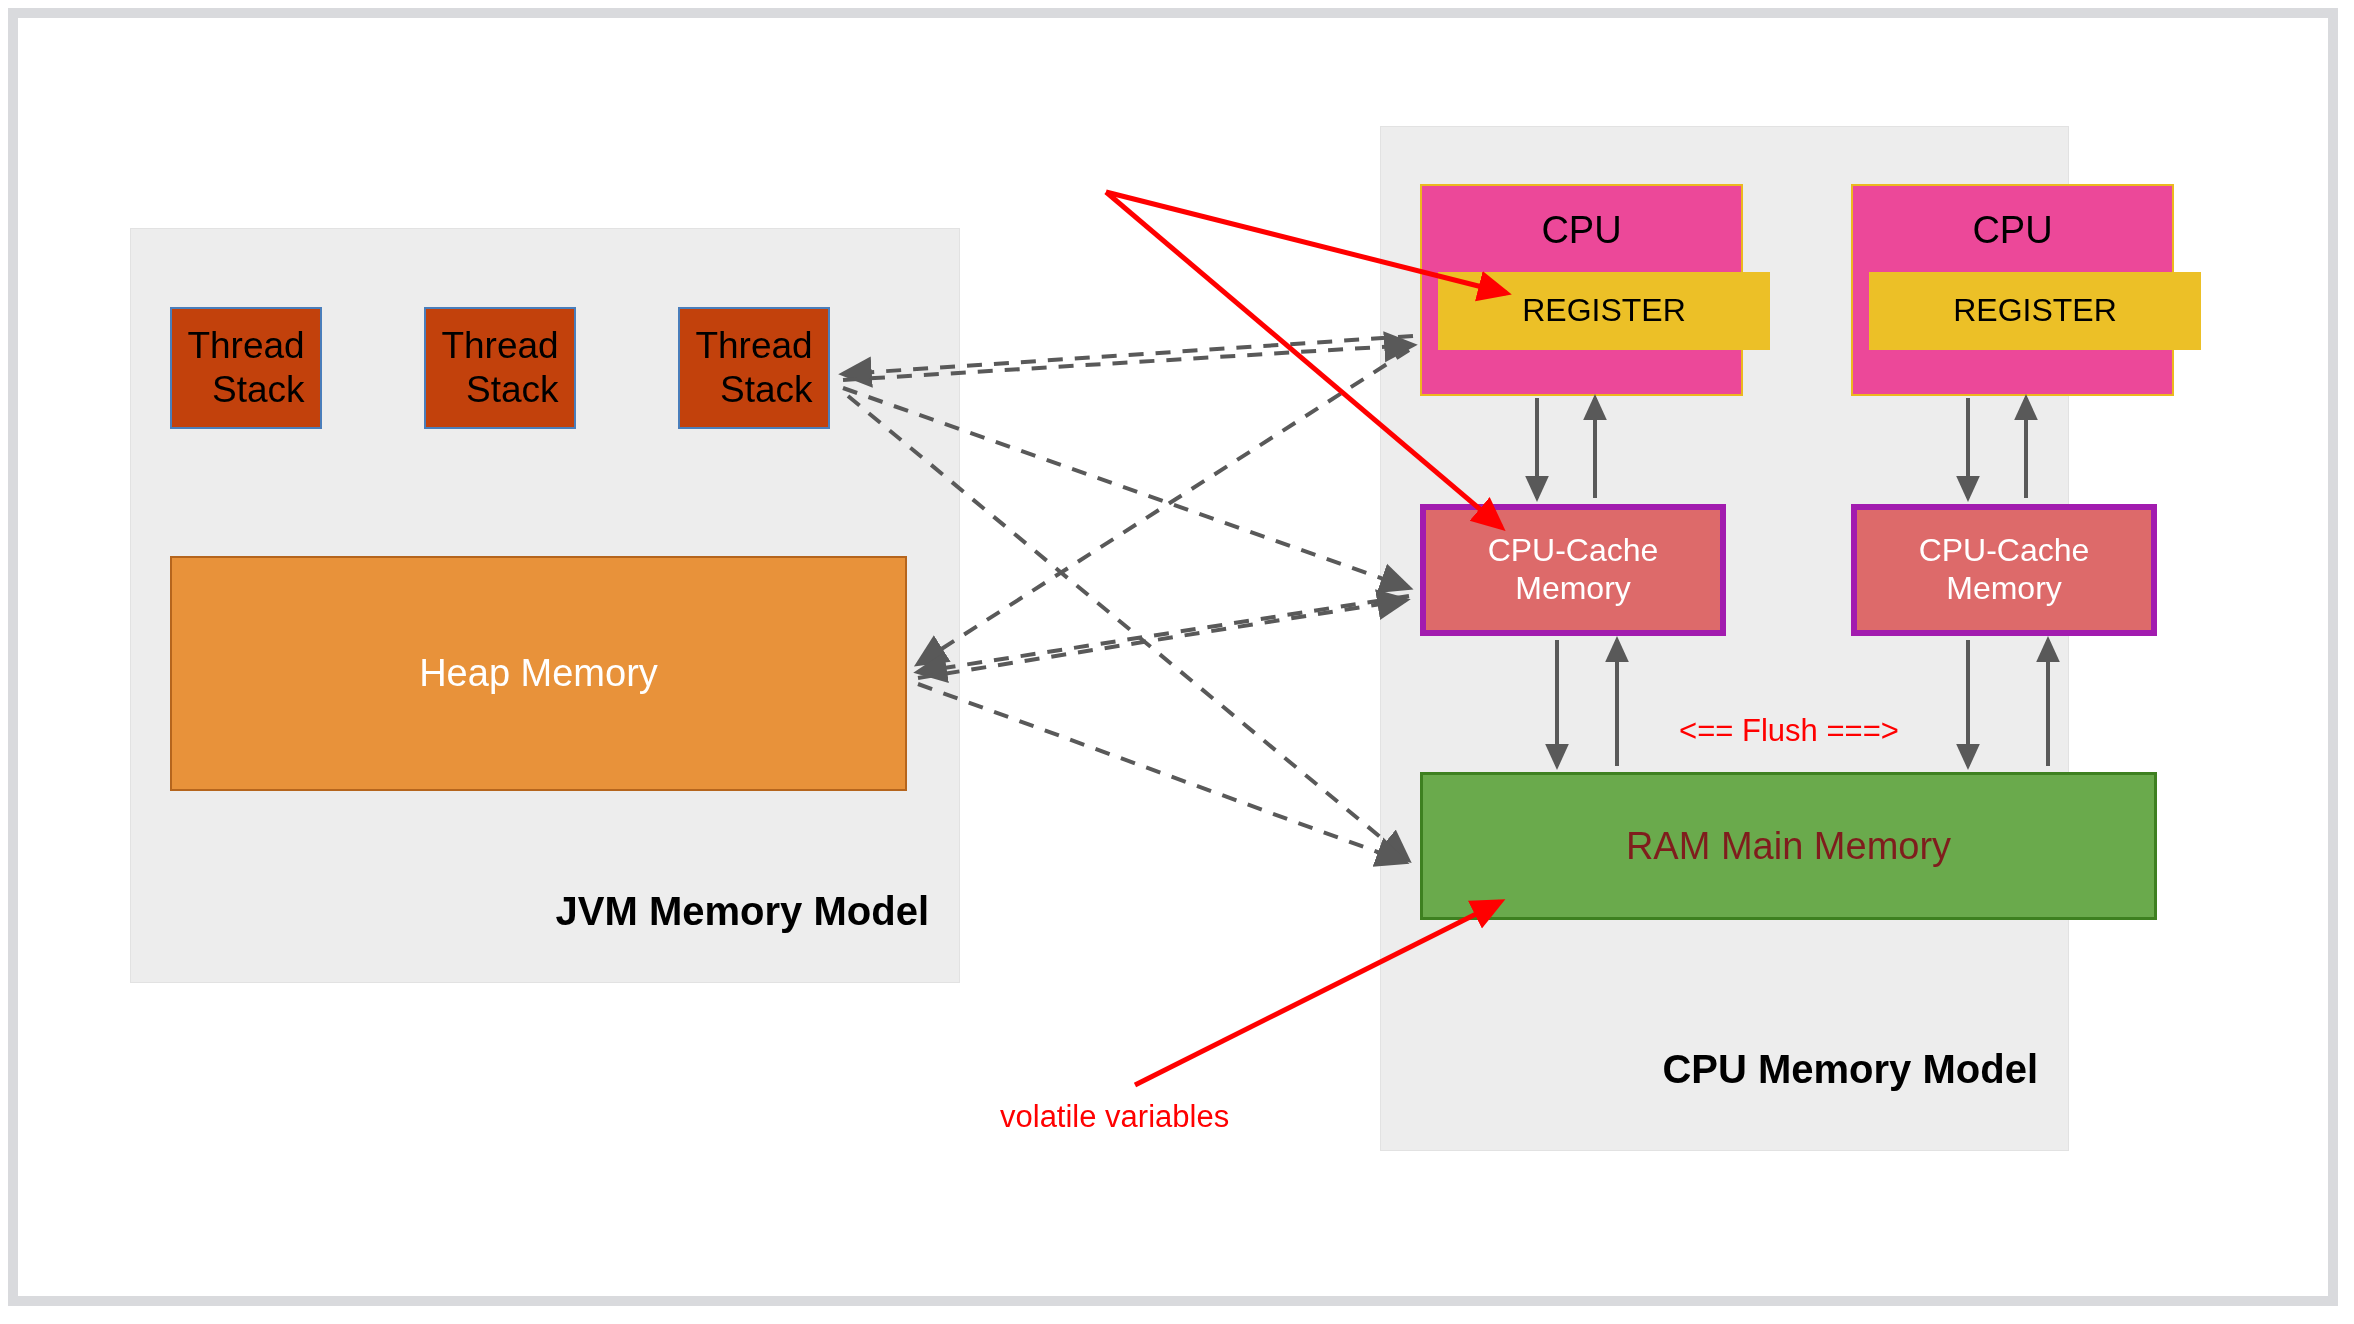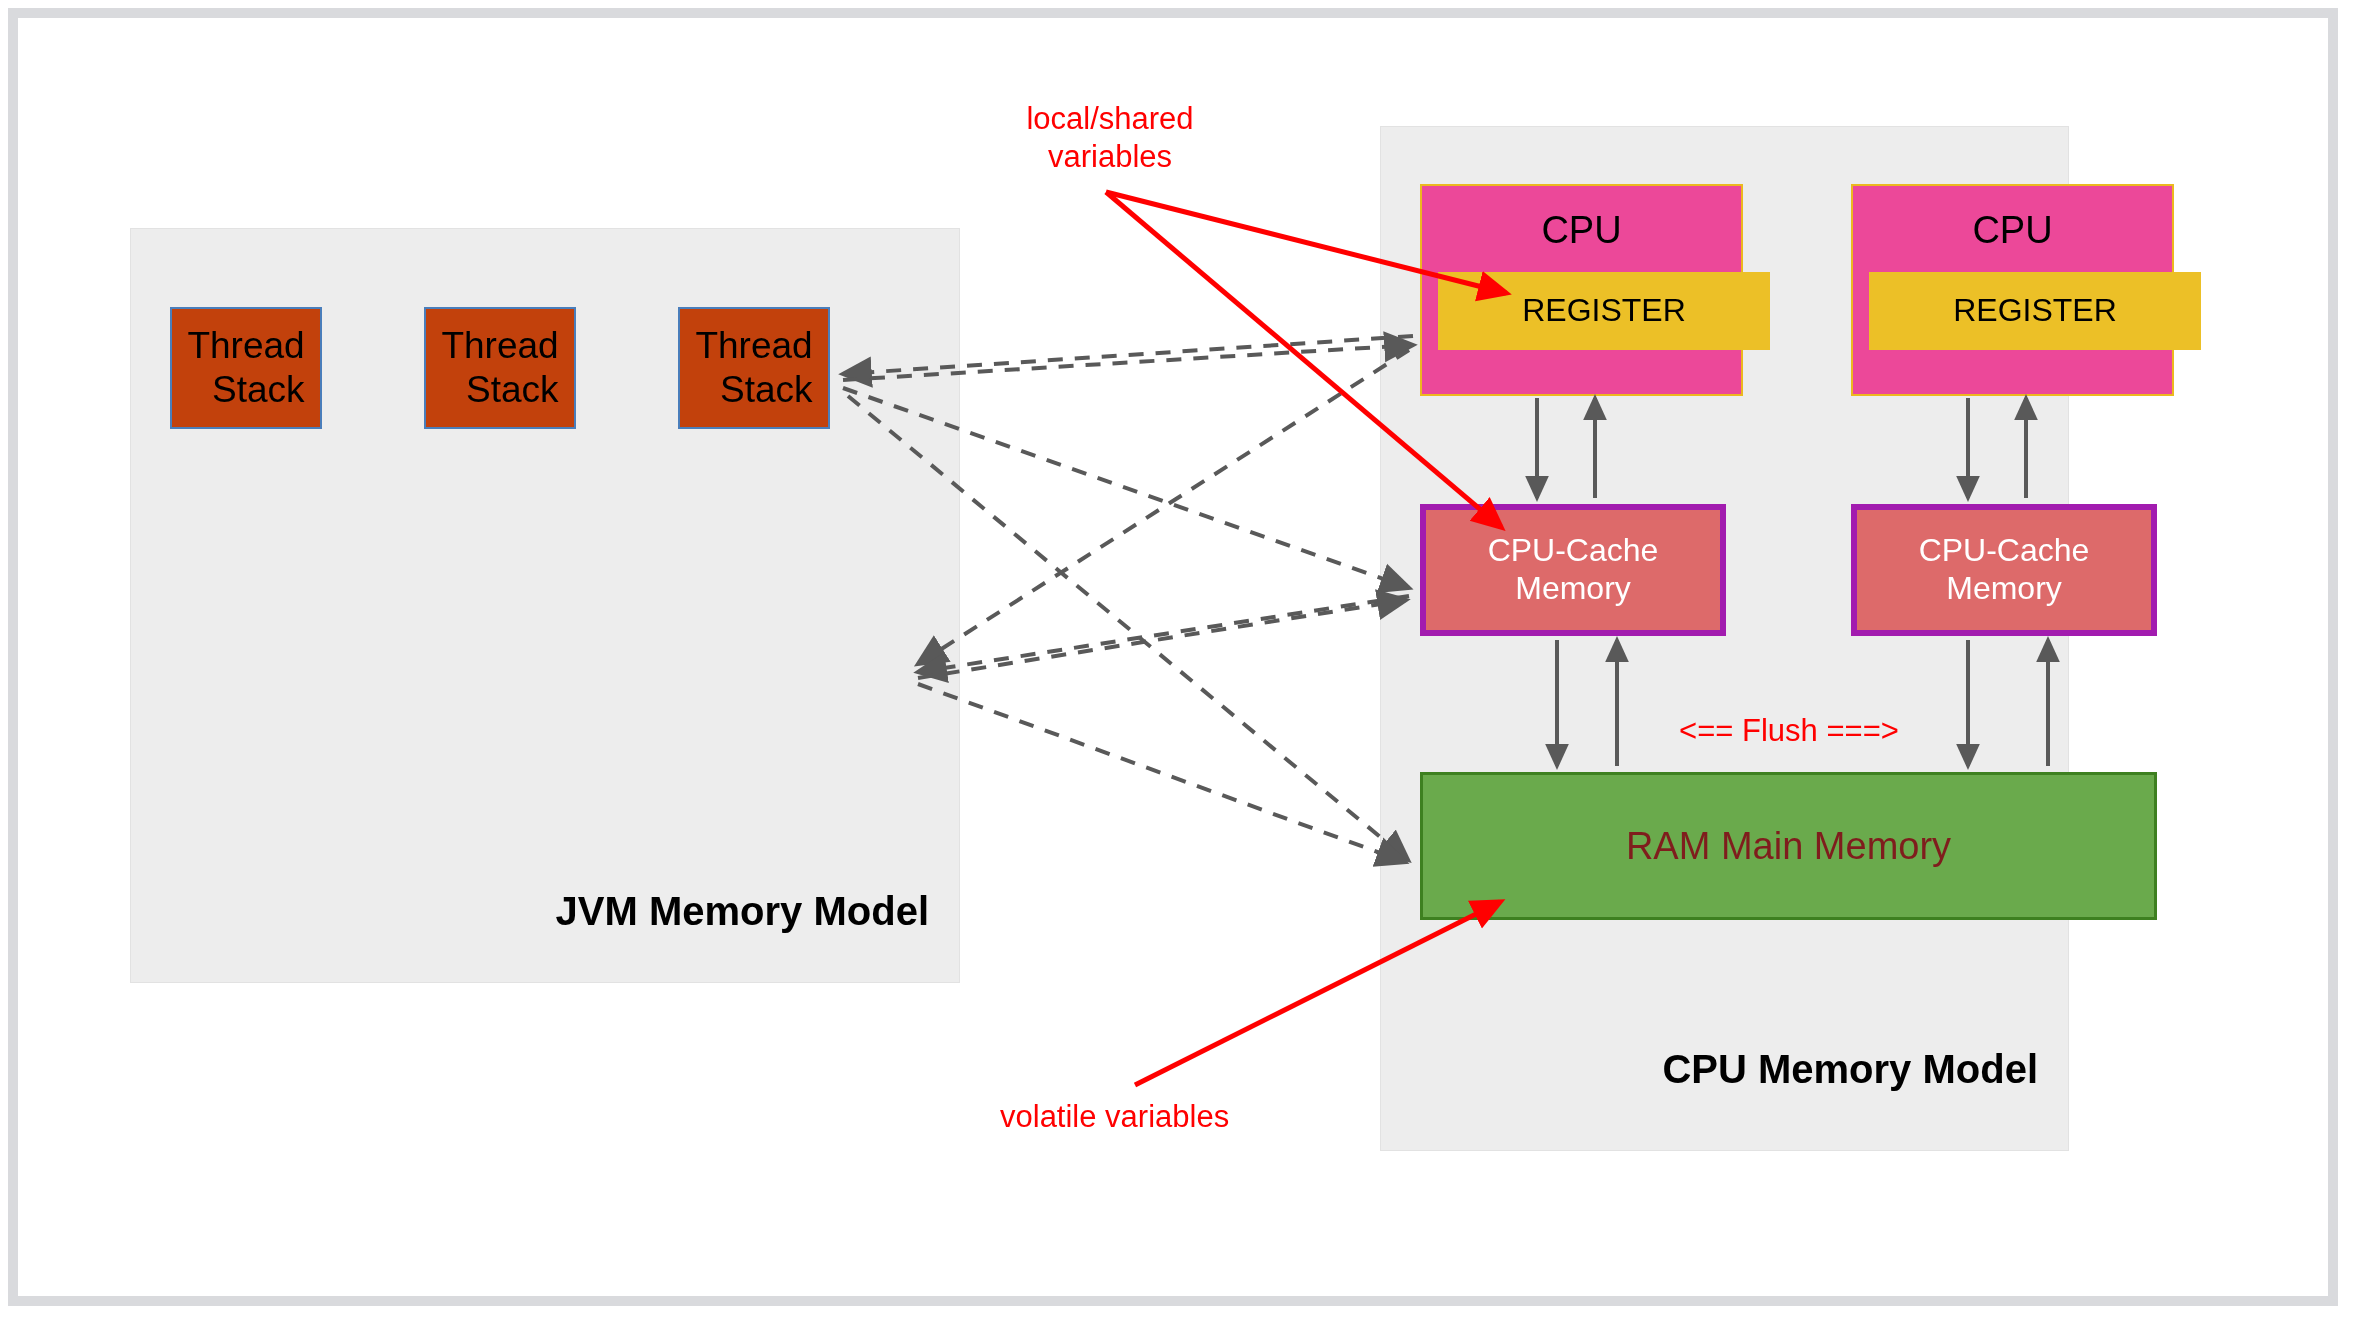--- a/index.html
+++ b/index.html
@@ -193,20 +193,23 @@
     </div>
     <div class="node thread-stack" id="thread-stack-2">
       <span style="white-space:pre-line">Thread
 Stack</span>
     </div>
     <div class="node thread-stack" id="thread-stack-3">
       <span style="white-space:pre-line">Thread
 Stack</span>
     </div>
 
+    <div class="node" id="heap-memory">
+      <span>Heap Memory</span>
+    </div>
 
     <div class="panel" id="cpu-panel">
       <div class="panel-label" id="cpu-panel-label">CPU Memory Model</div>
     </div>
 
     <div class="node cpu-box" id="cpu-box-1">
       <div class="cpu-title">CPU</div>
       <div class="register-box">
         <span>REGISTER</span>
       </div>
@@ -225,22 +228,20 @@
     </div>
     <div class="node cpu-cache" id="cpu-cache-2">
       <span style="white-space:pre-line">CPU-Cache
 Memory</span>
     </div>
 
     <div class="node" id="ram-main-memory">
       <span>RAM Main Memory</span>
     </div>
 
-    <div class="annot-red" id="annot-local-shared">local/shared
-variables</div>
 
     <div class="annot-red" id="annot-volatile">volatile variables</div>
 
     <div class="annot-red" id="annot-flush">&lt;== Flush ===&gt;</div>
 
     <svg id="arrows" viewBox="0 0 2354 1324" xmlns="http://www.w3.org/2000/svg">
       <defs>
         <marker id="mk-gray" markerWidth="9" markerHeight="9" refX="7.2" refY="4.5" orient="auto" markerUnits="strokeWidth">
           <path d="M0,0.6 L8.4,4.5 L0,8.4 Z" fill="#595959"></path>
         </marker>

